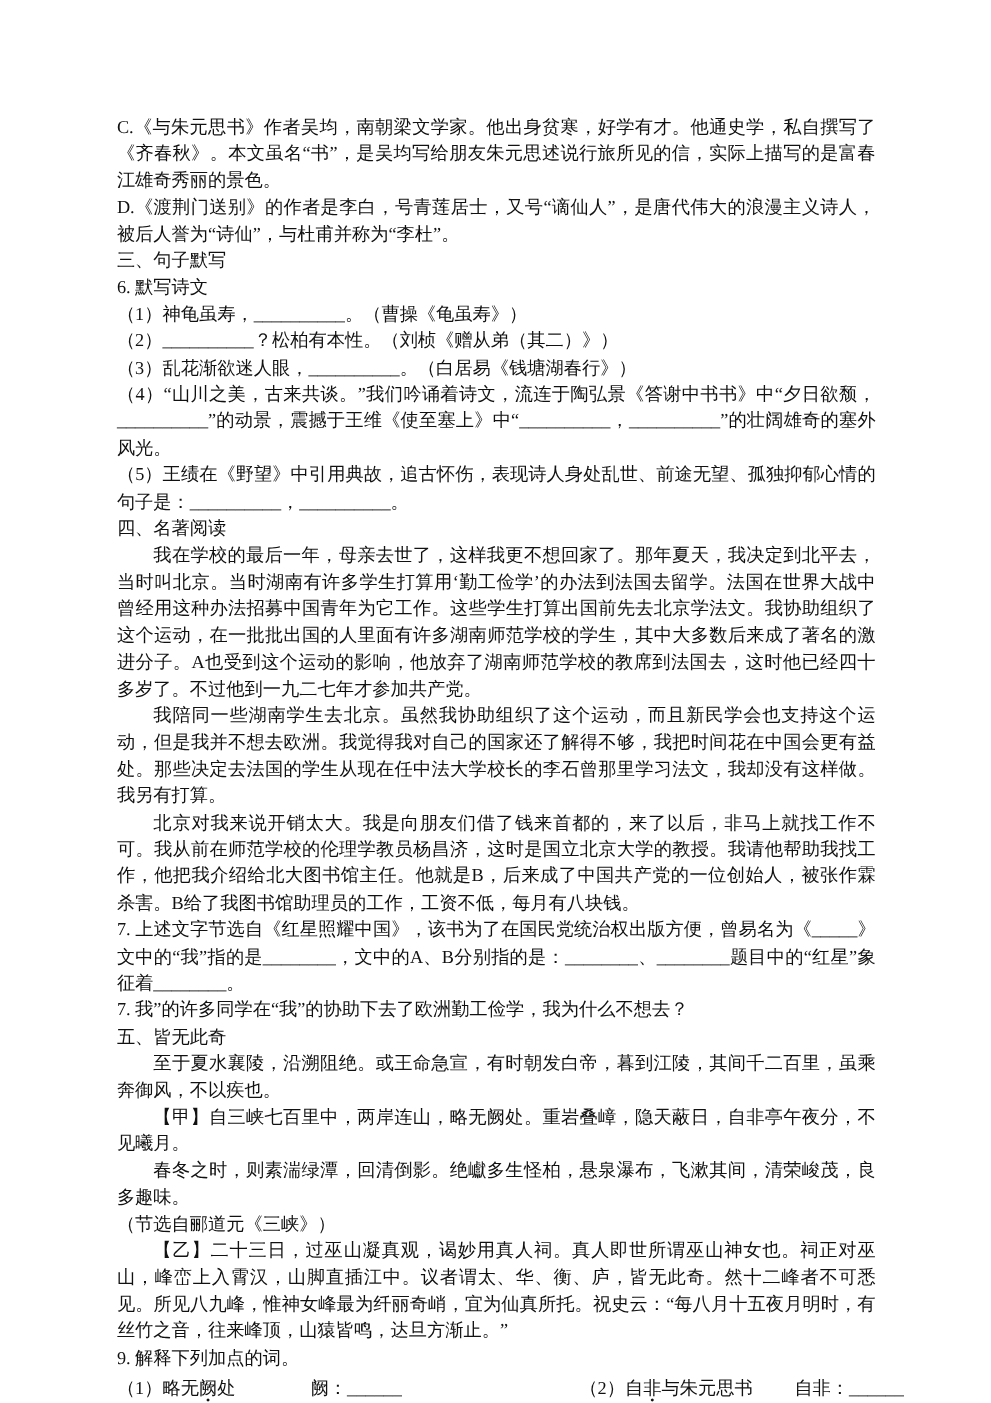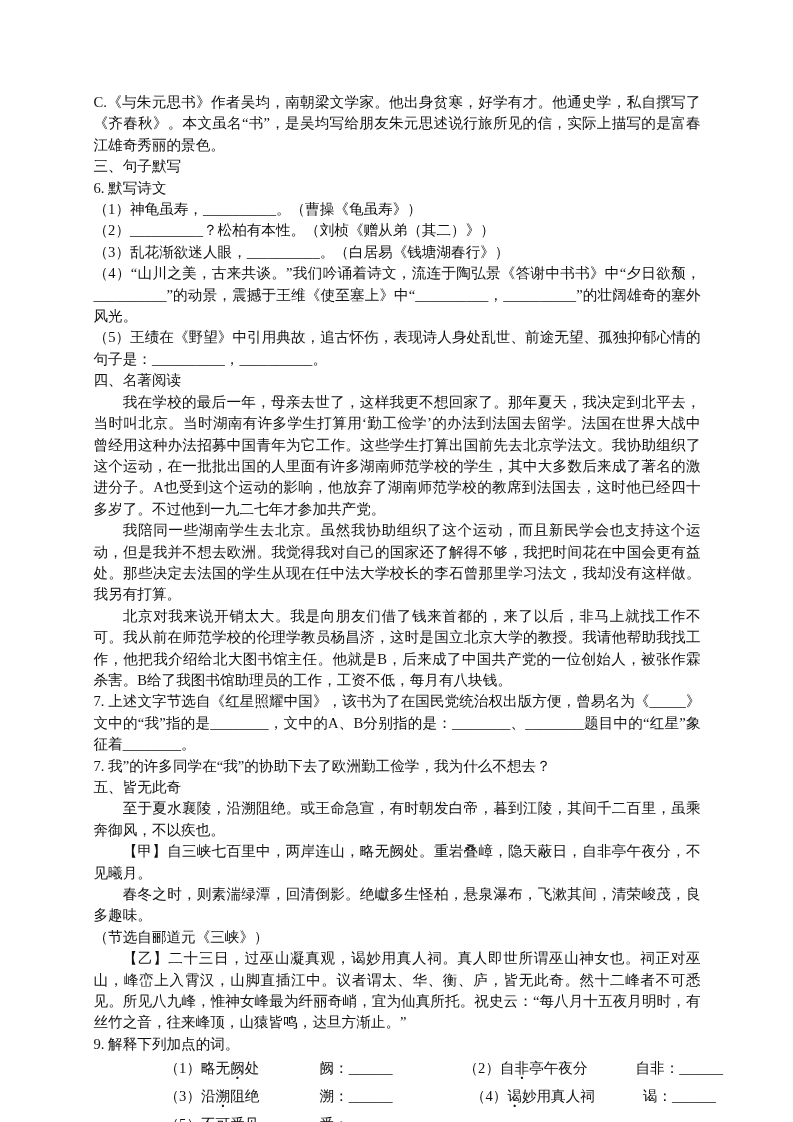--- a/index.html
+++ b/index.html
@@ -37,21 +37,20 @@
   .q9-grid {
     display: grid;
     grid-template-columns: 370px auto;
     margin-top: 3px;
     row-gap: 6.5px;
   }
   .q9-cell {
     display: flex;
     align-items: baseline;
     white-space: nowrap;
-    justify-content: center;
   }
   .q9-phrase {
     flex: 0 0 155px;
   }
   .q9-cell:nth-child(even) .q9-phrase {
     flex-basis: 172px;
   }
   .dotted {
     position: relative;
     display: inline-block;
@@ -67,20 +66,21 @@
     font-size: 1em;
     line-height: 1em;
   }
 </style>
 </head>
 <body>
 
 <div class="page">
 
   <p>C.《与朱元思书》作者吴均，南朝梁文学家。他出身贫寒，好学有才。他通史学，私自撰写了《齐春秋》。本文虽名“书”，是吴均写给朋友朱元思述说行旅所见的信，实际上描写的是富春江雄奇秀丽的景色。</p>
+  <p>D.《渡荆门送别》的作者是李白，号青莲居士，又号“谪仙人”，是唐代伟大的浪漫主义诗人，被后人誉为“诗仙”，与杜甫并称为“李杜”。</p>
 
   <p class="sec-title">三、句子默写</p>
   <p>6. 默写诗文</p>
   <p>（1）神龟虽寿，__________。（曹操《龟虽寿》）</p>
   <p>（2）__________？松柏有本性。（刘桢《赠从弟（其二）》）</p>
   <p>（3）乱花渐欲迷人眼，__________。（白居易《钱塘湖春行》）</p>
   <p>（4）“山川之美，古来共谈。”我们吟诵着诗文，流连于陶弘景《答谢中书书》中“夕日欲颓，__________”的动景，震撼于王维《使至塞上》中“__________，__________”的壮阔雄奇的塞外风光。</p>
   <p>（5）王绩在《野望》中引用典故，追古怀伤，表现诗人身处乱世、前途无望、孤独抑郁心情的句子是：__________，__________。</p>
 
   <p class="sec-title">四、名著阅读</p>
@@ -100,21 +100,21 @@
   <p>9. 解释下列加点的词。</p>
 
   <div class="q9-grid">
 
     <div class="q9-cell">
       <span class="q9-phrase"><span>（1）</span><span>略无</span><span class="dotted">阙</span><span>处</span></span>
       <span class="q9-term"><span>阙：</span><span>______</span></span>
     </div>
 
     <div class="q9-cell">
-      <span class="q9-phrase"><span>（2）</span><span>自</span><span class="dotted">非</span><span>亭午夜分</span></span>
+      <span class="q9-phrase"><span>（2）</span><span>自</span><span class="dotted">非</span><span>与朱元思书</span></span>
       <span class="q9-term"><span>自非：</span><span>______</span></span>
     </div>
 
     <div class="q9-cell">
       <span class="q9-phrase"><span>（3）</span><span>沿</span><span class="dotted">溯</span><span>阻绝</span></span>
       <span class="q9-term"><span>溯：</span><span>______</span></span>
     </div>
 
     <div class="q9-cell">
       <span class="q9-phrase"><span>（4）</span><span></span><span class="dotted">谒</span><span>妙用真人祠</span></span>

